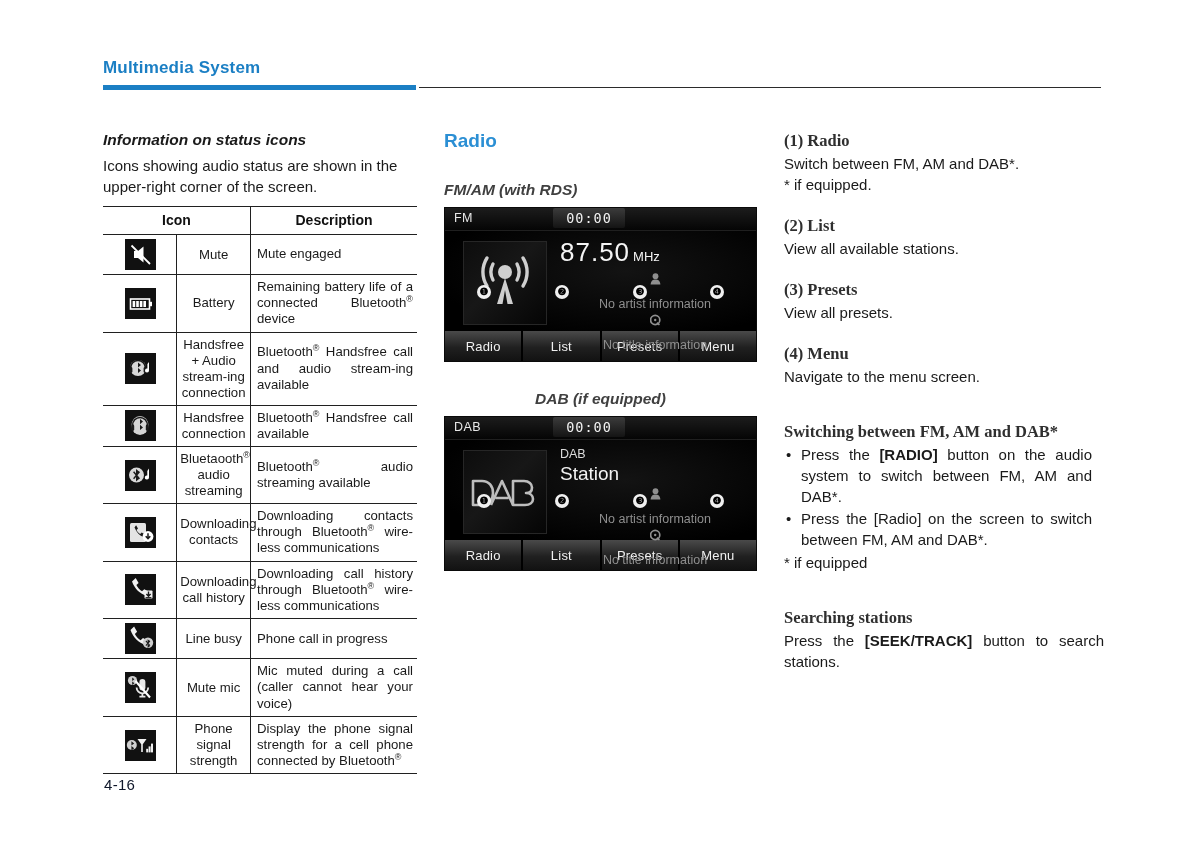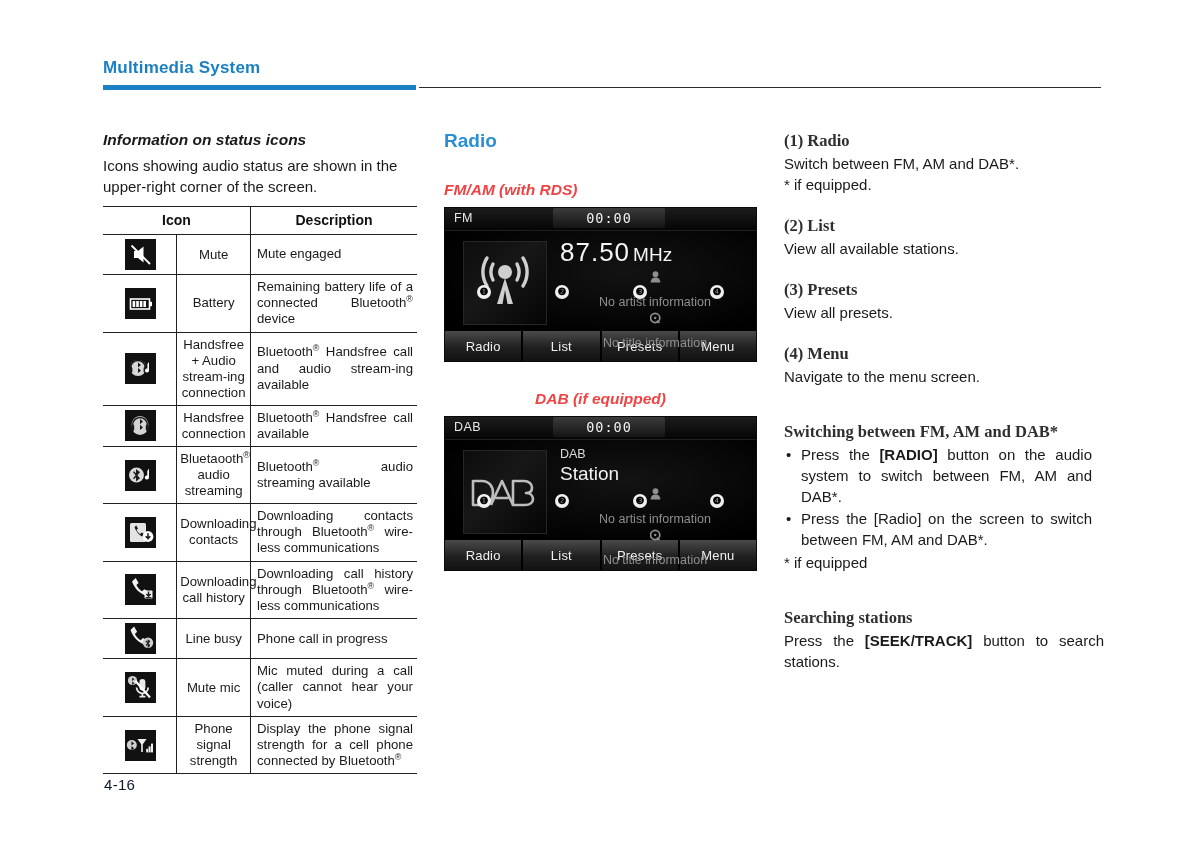--- a/index.html
+++ b/index.html
@@ -146,21 +146,21 @@
     color: #2b8fd4;
     margin: 0 0 28px 0;
     line-height: 22px;
   }
   .sub-head-italic {
     font-size: 15.5px;
     font-weight: bold;
     font-style: italic;
     margin: 0 0 8px 0;
     line-height: 19px;
-    color: #ef4444;
+    color: #404040;
   }
   .sub-head-italic.second { margin-top: 27px; text-align: center; }
 
   
   .hu {
     width: 311px;
     background: #000000;
     position: relative;
     border: 1px solid #0a0a0a;
   }
@@ -175,21 +175,21 @@
     left: 9px;
     top: 3px;
     font-size: 12.5px;
     color: #e8e8e8;
     letter-spacing: 0.4px;
   }
   .hu-clock-wrap {
     position: absolute;
     left: 108px;
     top: 0;
-    width: 112px;
+    width: 72px;
     height: 20px;
     background: linear-gradient(#3b3b3b, #141414);
     border-radius: 2px;
   }
   .hu-clock {
     position: absolute;
     left: 0; right: 0;
     top: 2px;
     text-align: center;
     font-size: 13.5px;
@@ -217,21 +217,21 @@
     left: 115px;
     top: 6px;
     right: 6px;
   }
   .hu-freq {
     color: #f4f4f4;
     font-size: 26px;
     letter-spacing: 1px;
     line-height: 30px;
   }
-  .hu-freq .unit { font-size: 19px; letter-spacing: 0; margin-left: 3px; }
+  .hu-freq .unit { font-size: 13px; letter-spacing: 0; margin-left: 3px; }
   .hu-meta {
     color: #8f8f8f;
     font-size: 12.5px;
     line-height: 18px;
     display: flex;
     align-items: center;
     gap: 5px;
     flex-direction: column;
   }
   .hu-dabname { color: #dcdcdc; font-size: 12.5px; line-height: 16px; }

